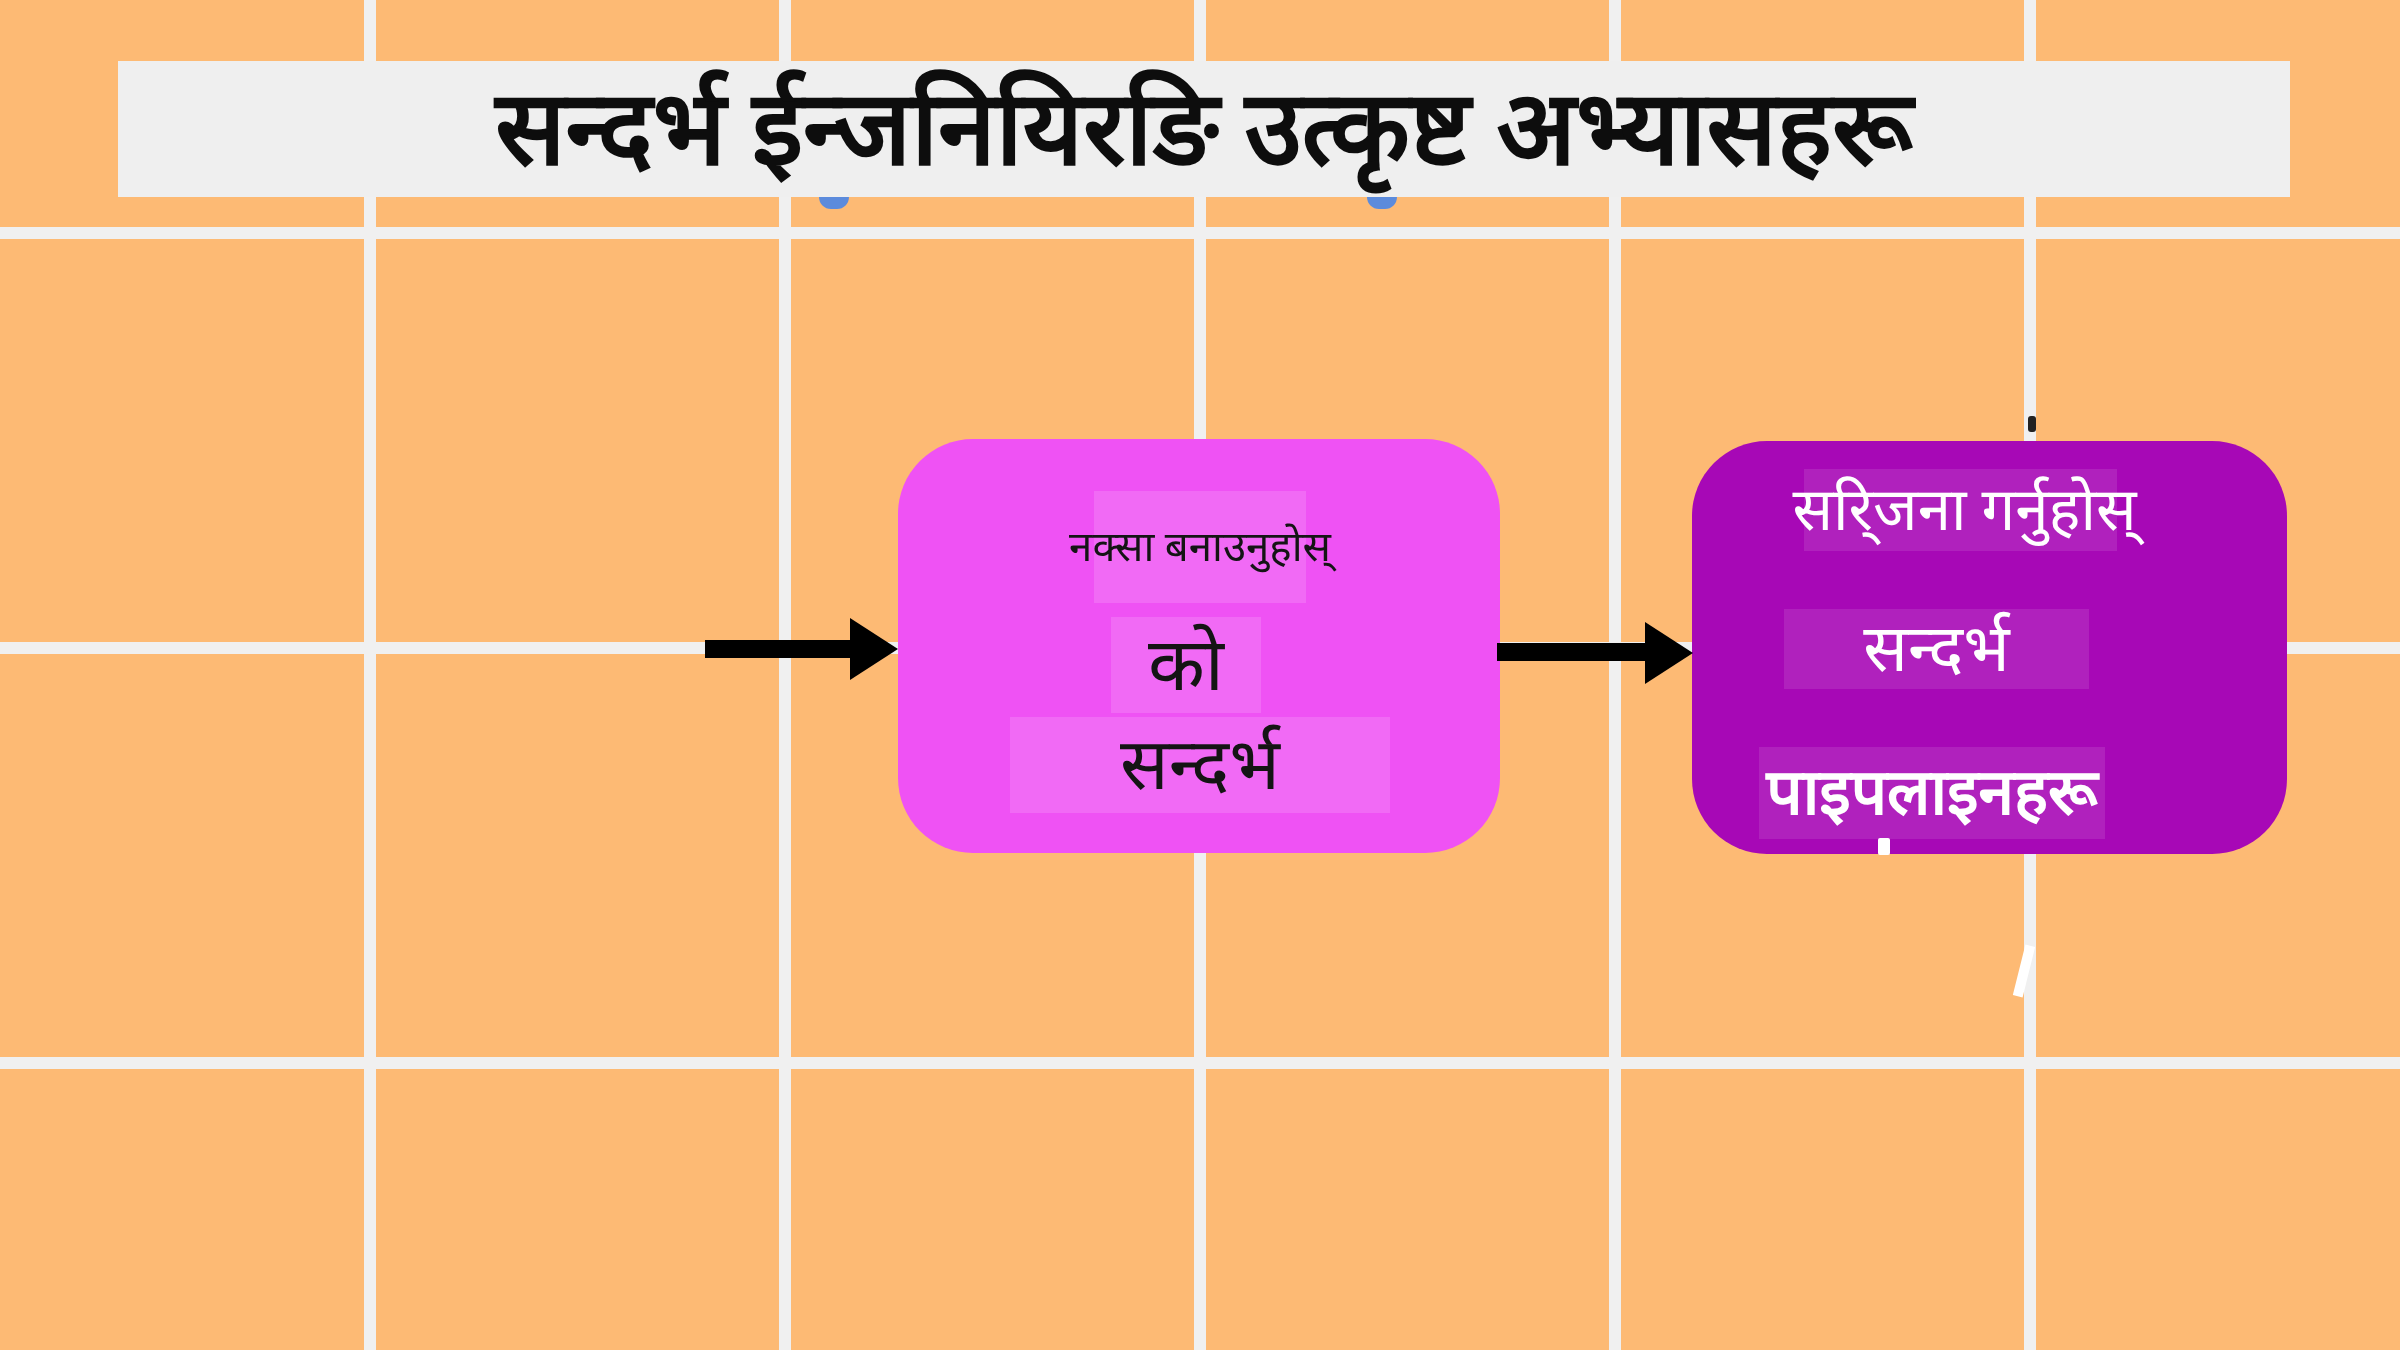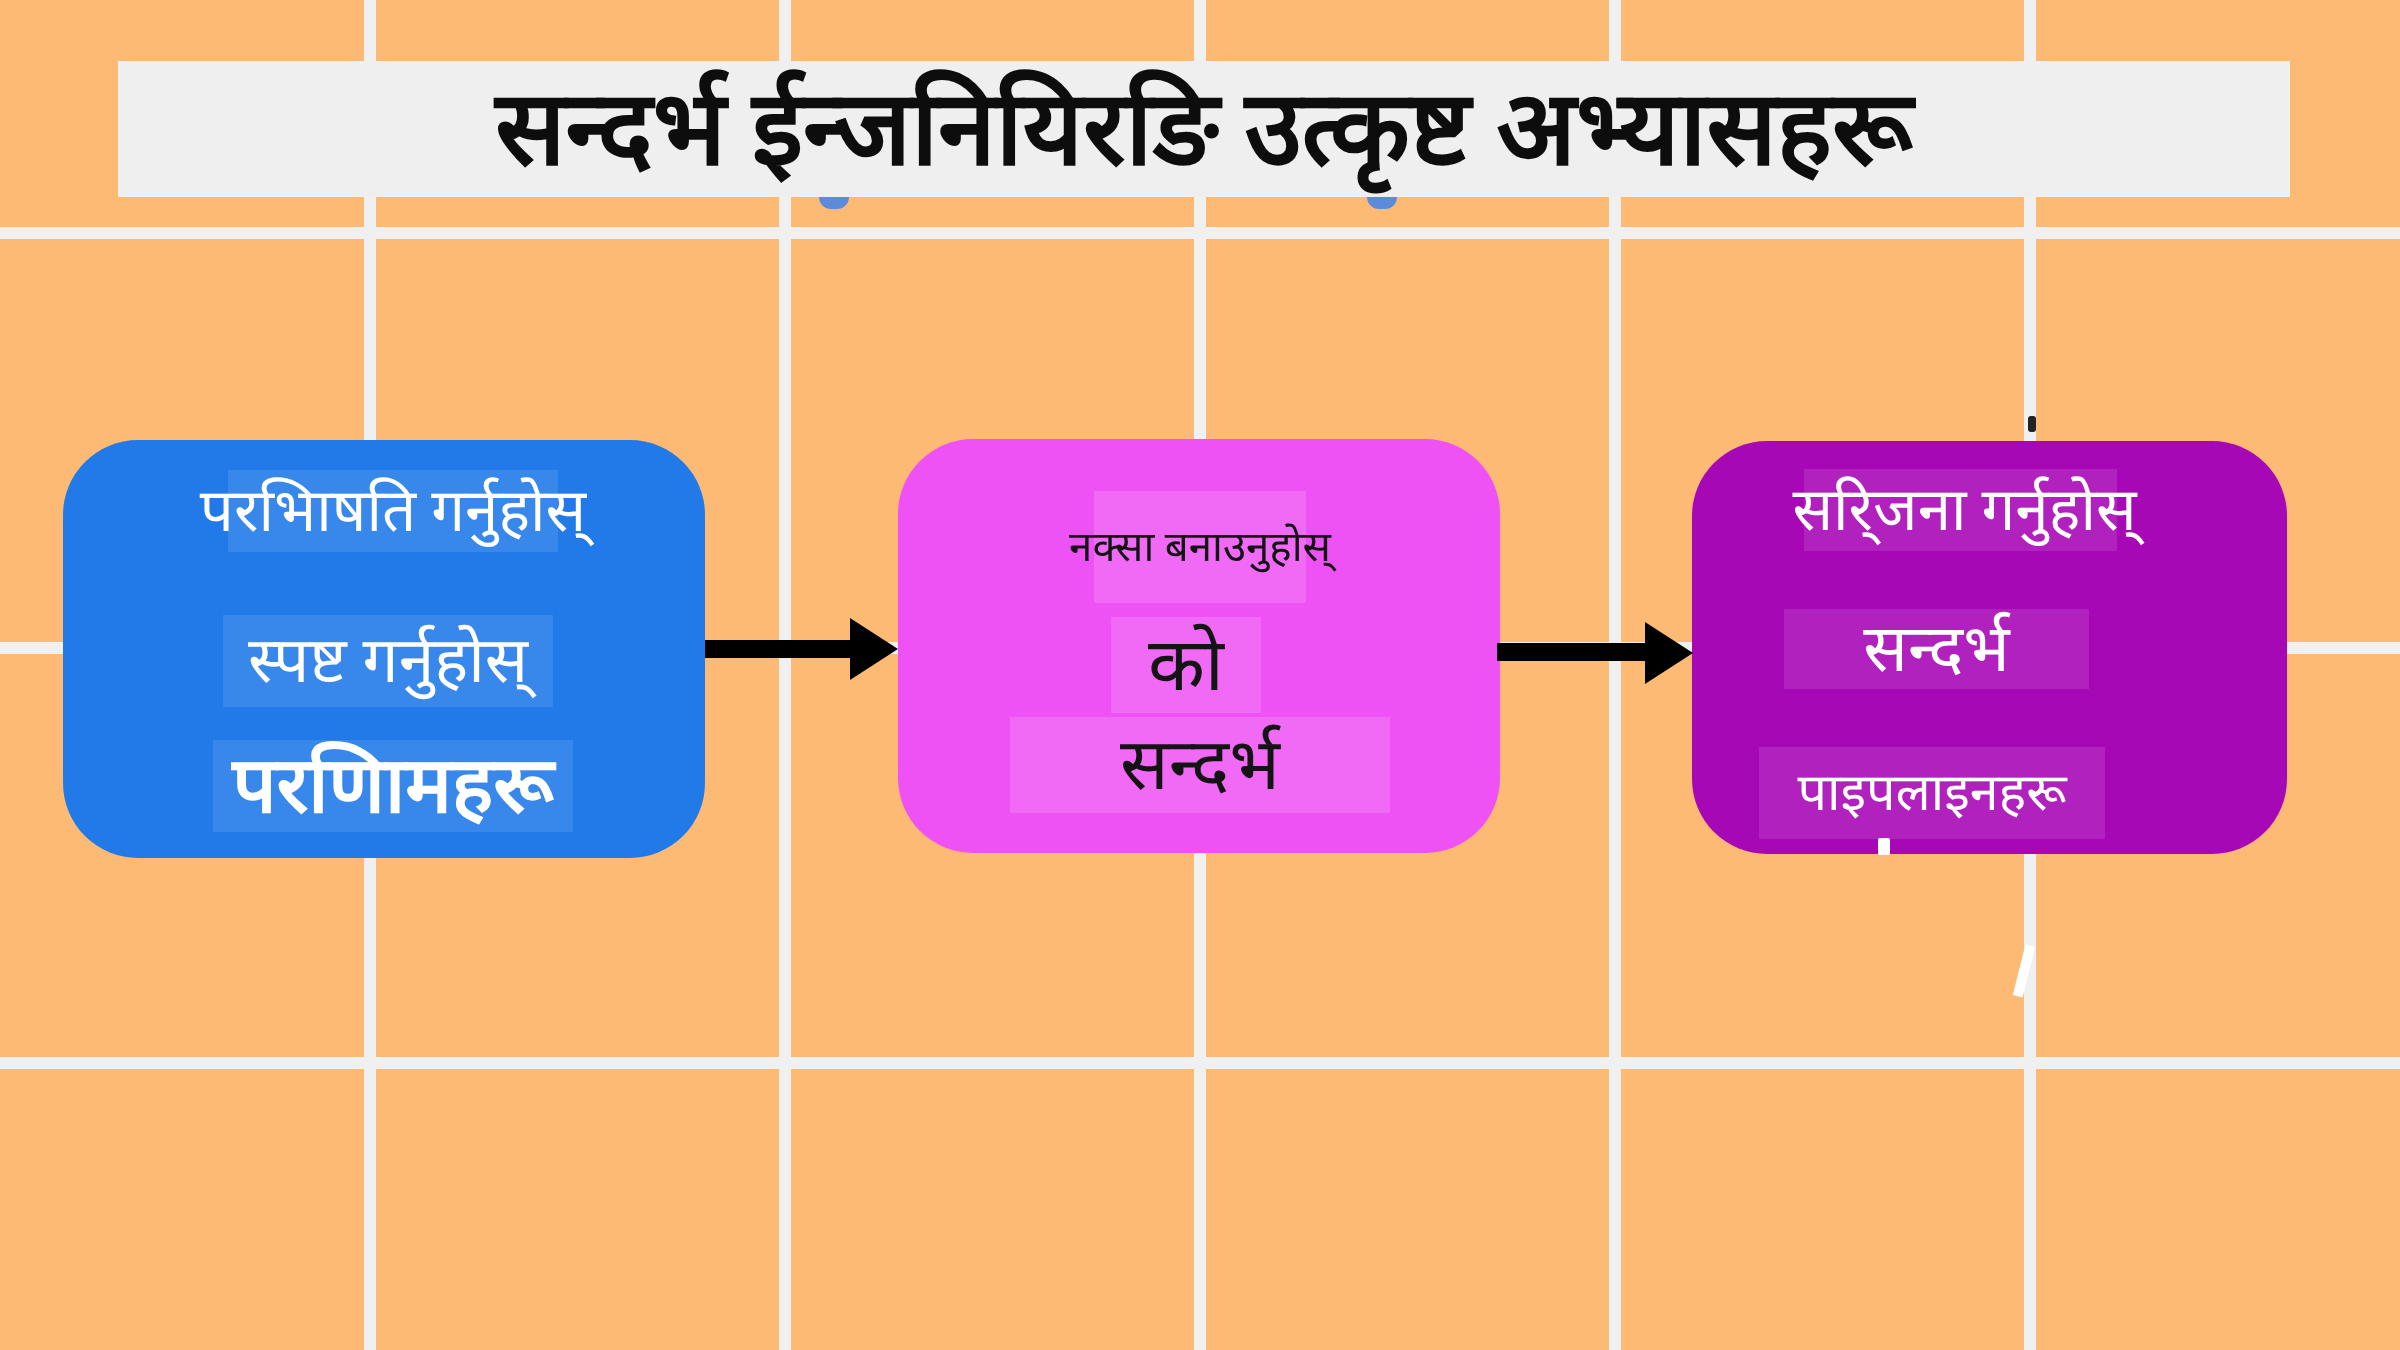--- a/index.html
+++ b/index.html
@@ -49,21 +49,21 @@
   .bl3 { left: 150px; top: 300px; width: 360px; height: 92px; font-size: 78px; font-weight: 700; }
 
   
   .ml1 { left: 196px; top: 52px;  width: 212px; height: 112px; font-size: 42px; }
   .ml2 { left: 213px; top: 178px; width: 150px; height: 96px;  font-size: 74px; }
   .ml3 { left: 112px; top: 278px; width: 380px; height: 96px;  font-size: 72px; }
 
   
   .pl1 { left: 112px; top: 28px;  width: 305px; height: 82px; font-size: 60px; padding-left: 8px; }
   .pl2 { left: 92px;  top: 168px; width: 305px; height: 80px; font-size: 66px; }
-  .pl3 { left: 67px;  top: 306px; width: 346px; height: 92px; font-size: 52px; font-weight: 400; text-align: right; }
+  .pl3 { left: 67px;  top: 306px; width: 346px; height: 92px; font-size: 64px; font-weight: 700; text-align: right; }
 
   
   .arrow-shaft { position: absolute; height: 18px; background: #000000; z-index: 3; }
   .as1 { left: 705px;  top: 640px; width: 150px; }
   .as2 { left: 1497px; top: 643px; width: 155px; }
   .arrow-head { position: absolute; width: 48px; height: 62px; background: #000000; z-index: 3;
                 clip-path: polygon(0 0, 100% 50%, 0 100%); }
   .ah1 { left: 850px;  top: 618px; }
   .ah2 { left: 1645px; top: 622px; }
 
@@ -93,25 +93,20 @@
   <div class="grid-h gh2"></div>
   <div class="grid-h gh3"></div>
 
   <div class="banner title-banner">
     <div class="title-text">सन्दर्भ ईन्जनियिरङि उत्कृष्ट अभ्यासहरू</div>
   </div>
 
   <div class="blue-arc arc1"></div>
   <div class="blue-arc arc2"></div>
 
-  <div class="flow-box box-blue" style="background: rgb(34, 122, 232);">
-    <div class="box-line tint-light bl1">परभिाषति गर्नुहोस्</div>
-    <div class="box-line tint-light bl2">स्पष्ट गर्नुहोस्</div>
-    <div class="box-line tint-light bl3">परणिामहरू</div>
-  </div>
 
   <div class="arrow-shaft as1"></div>
   <div class="arrow-head ah1"></div>
 
   <div class="flow-box box-magenta" style="background: rgb(239, 82, 244);">
     <div class="box-line tint-pink ml1">नक्सा बनाउनुहोस्</div>
     <div class="box-line tint-pink ml2">को</div>
     <div class="box-line tint-pink ml3">सन्दर्भ</div>
   </div>
 

